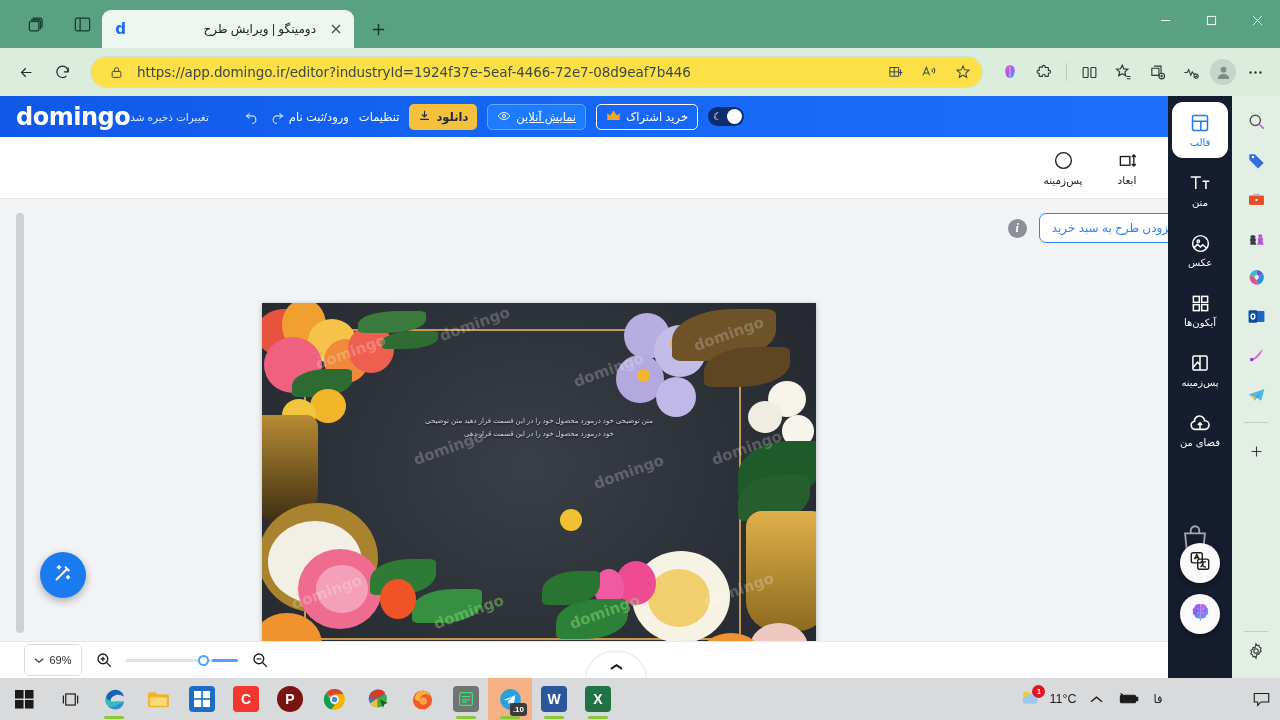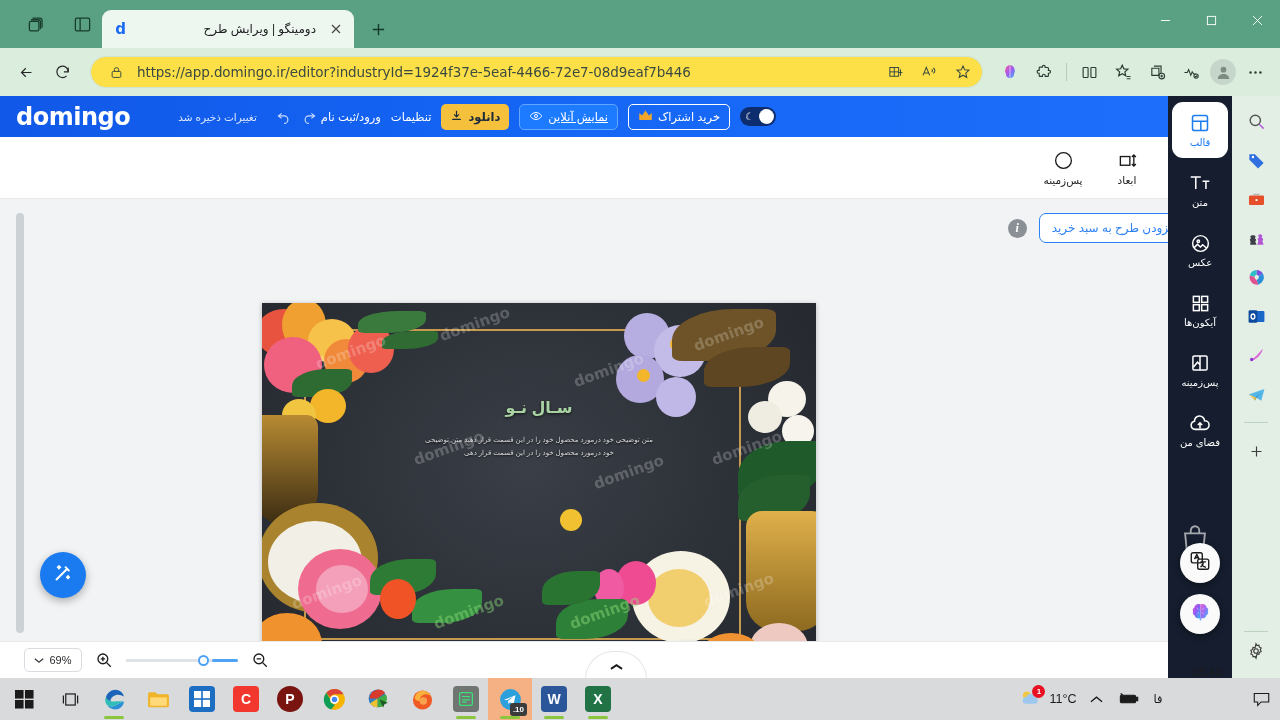--- a/index.html
+++ b/index.html
@@ -71,21 +71,21 @@
   #page-viewport { position: absolute; top: 96px; left: 0; right: 48px; bottom: 0;
                    background: #f1f3f5; overflow: hidden; }
 
   
   #app-header {
     height: 41px; background: linear-gradient(90deg,#1158e8 0%,#1566f5 45%,#1e6ffb 100%);
     display: flex; align-items: center; padding: 0 12px 0 16px; position: relative;
   }
   #app-logo { font-size: 24px; font-weight: bold; color: #fff; letter-spacing: -0.5px;
               font-family: "DejaVu Sans", sans-serif; }
-  #save-status { font-size: 10.5px; color: #dbe8ff; direction: rtl; margin-right: 12px; padding-left: 48px; }
+  #save-status { font-size: 10.5px; color: #dbe8ff; direction: rtl; margin-right: 28px; }
   .hist-btn { width: 22px; height: 22px; display: flex; align-items: center; justify-content: center;
               color: #cfe0ff; cursor: pointer; margin-left: 4px; }
   #app-header-right { margin-right: auto; display: flex; align-items: center; gap: 10px; }
   #theme-toggle { width: 36px; height: 19px; border-radius: 10px; background: #0e2d6e;
                   display: flex; align-items: center; padding: 2px; cursor: pointer; position: relative; }
   #theme-toggle .knob { width: 15px; height: 15px; border-radius: 50%; background: #fff;
                         position: absolute; right: 2px; }
   #theme-toggle .moon { position: absolute; left: 5px; color: #fff; font-size: 10px; line-height: 1; }
   .hdr-btn { height: 26px; border-radius: 5px; display: flex; align-items: center;
              gap: 5px; padding: 0 9px; font-size: 11.5px; direction: rtl; cursor: pointer; white-space: nowrap; }
@@ -147,21 +147,21 @@
   
   #ai-wand-button {
     position: absolute; left: 40px; bottom: 80px; width: 46px; height: 46px; border-radius: 50%;
     background: #1a7bf0; display: flex; align-items: center; justify-content: center;
     cursor: pointer; box-shadow: 0 3px 9px rgba(0,0,0,.3); z-index: 9;
   }
 
   
   #zoom-bar { position: absolute; left: 0; right: 0; bottom: 0; height: 37px; background: #ffffff;
               border-top: 1px solid #e6e8ea; display: flex; align-items: center; padding-left: 24px; gap: 11px; }
-  #zoom-select { height: 24px; min-width: 58px; border: 1px solid #d9dce0; border-radius: 5px;
+  #zoom-select { height: 32px; min-width: 58px; border: 1px solid #d9dce0; border-radius: 5px;
                  display: flex; align-items: center; justify-content: center; gap: 5px;
                  font-size: 11px; color: #2b2b2b; cursor: pointer; }
   .zbtn { width: 22px; height: 22px; display: flex; align-items: center; justify-content: center;
           color: #1d1d1d; cursor: pointer; }
   #zoom-slider { width: 112px; height: 3px; background: #dfe2e6; border-radius: 2px; position: relative; cursor: pointer; }
   #zoom-slider .track-fill { position: absolute; left: 0; top: 0; height: 3px; width: 72px; background: #dfe2e6; border-radius: 2px; }
   #zoom-slider .track-right { position: absolute; right: 0; top: 0; height: 3px; width: 26px; background: #4fa3f7; border-radius: 2px; }
   #zoom-slider .knob { position: absolute; left: 72px; top: -4px; width: 11px; height: 11px;
                        border-radius: 50%; background: #fff; border: 2.5px solid #4fa3f7; }
 
@@ -531,21 +531,20 @@
           <div class="blob" style="right:234px;top:206px;width:22px;height:22px;background:#f2c131;"></div>
 
           <div class="blob" style="left:236px;top:374px;width:7px;height:7px;background:#c9a04e;"></div>
 
           <div class="blob" style="left:340px;top:374px;width:7px;height:7px;background:#c9a04e;"></div>
 
           <div style="position:absolute;left:0;right:0;bottom:0;height:46px;background:linear-gradient(180deg,#2b2e34,#1e2025);"></div>
         </div>
 
         <div id="cv-text-block">
-          <div id="cv-line1">سـال نـو</div>
           <div id="cv-body">
             <div>متن توضیحی خود درمورد محصول خود را در این قسمت قرار دهید متن توضیحی</div>
             <div>خود درمورد محصول خود را در این قسمت قرار دهی</div>
           </div>
         </div>
 
         <div class="wm" style="left:52px;top:40px;transform:rotate(-20deg);">domingo</div>
         <div class="wm" style="left:176px;top:12px;transform:rotate(-20deg);">domingo</div>
         <div class="wm" style="left:310px;top:58px;transform:rotate(-20deg);">domingo</div>
         <div class="wm" style="left:430px;top:22px;transform:rotate(-20deg);">domingo</div>

